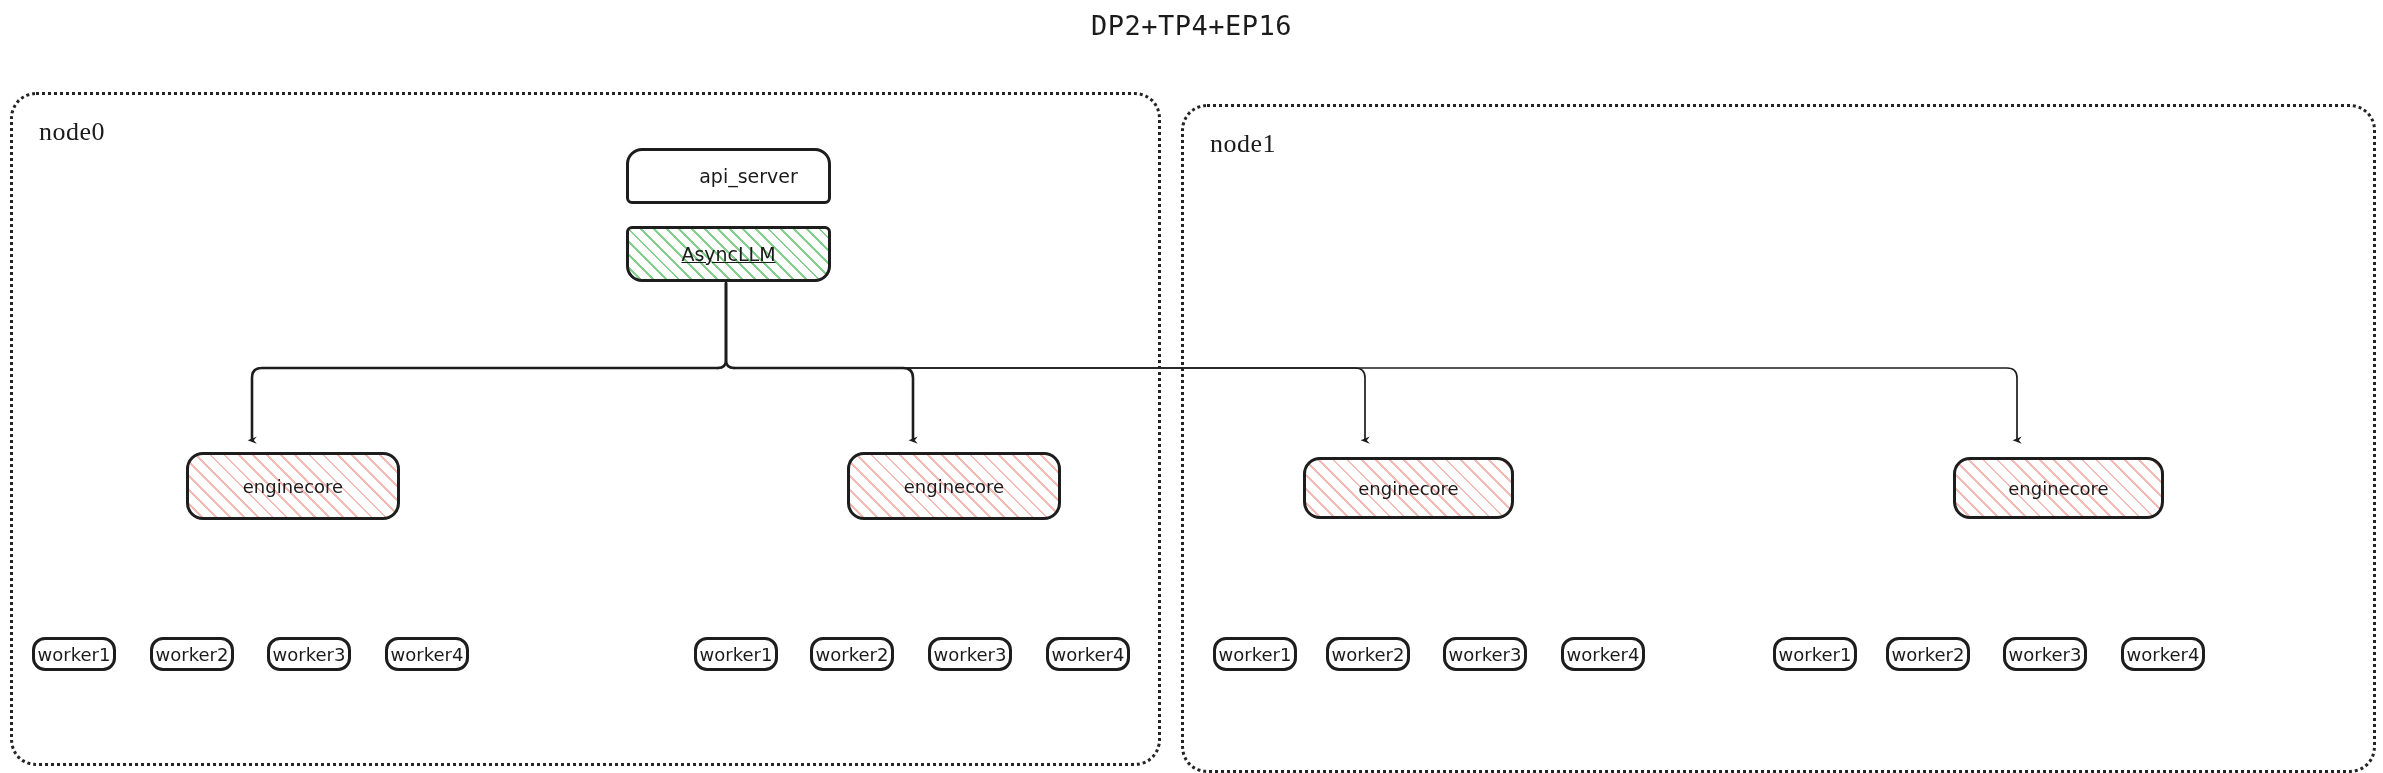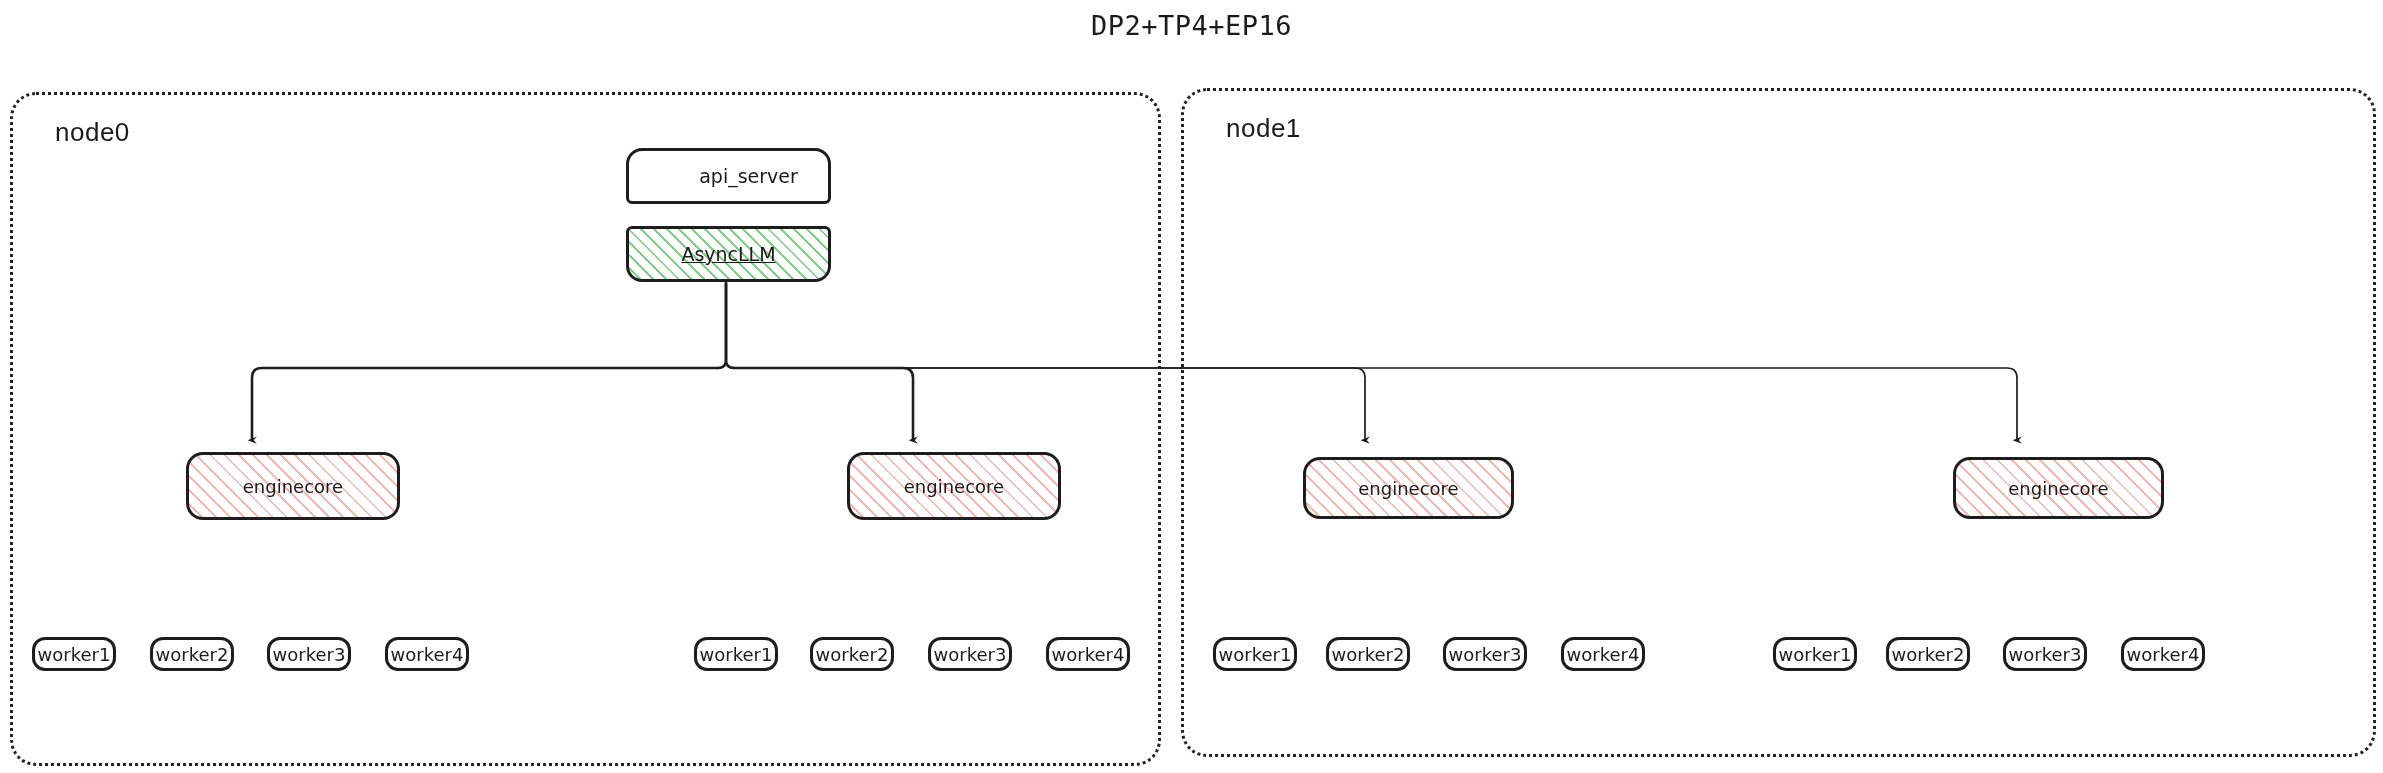--- a/index.html
+++ b/index.html
@@ -41,25 +41,24 @@
   .node-group {
     position: absolute;
     border: 3px dotted #242424;
     border-radius: 26px;
     background: transparent;
   }
   .node-label {
     position: absolute;
     left: 26px;
     top: 22px;
-    font-family: Liberation Sans, sans-serif;
+    font-family: Liberation Serif, serif;
     font-size: 26px;
     color: #1b1b1b;
     letter-spacing: 0.5px;
-    margin-left: 16px;
   }
 
   .box {
     position: absolute;
     box-sizing: border-box;
     border: 3px solid #1d1d1d;
     border-radius: 14px;
     background: #ffffff;
     display: flex;
     align-items: center;
@@ -172,21 +171,21 @@
   <div class="box worker" style="left:810px; top:637px; width:84px;">
     <span>worker2</span>
   </div>
   <div class="box worker" style="left:928px; top:637px; width:84px;">
     <span>worker3</span>
   </div>
   <div class="box worker" style="left:1046px; top:637px; width:84px;">
     <span>worker4</span>
   </div>
 
-  <div class="node-group" style="left:1181px; top:88px; width:1189px; height:663px;">
+  <div class="node-group" style="left:1181px; top:104px; width:1189px; height:663px;">
     <div class="node-label">node1</div>
   </div>
 
   <div class="box enginecore" style="left:1262px; top:457px; width:211px; height:62px;">
     <span>enginecore</span>
   </div>
 
   <div class="box enginecore" style="left:1912px; top:457px; width:211px; height:62px;">
     <span>enginecore</span>
   </div>

